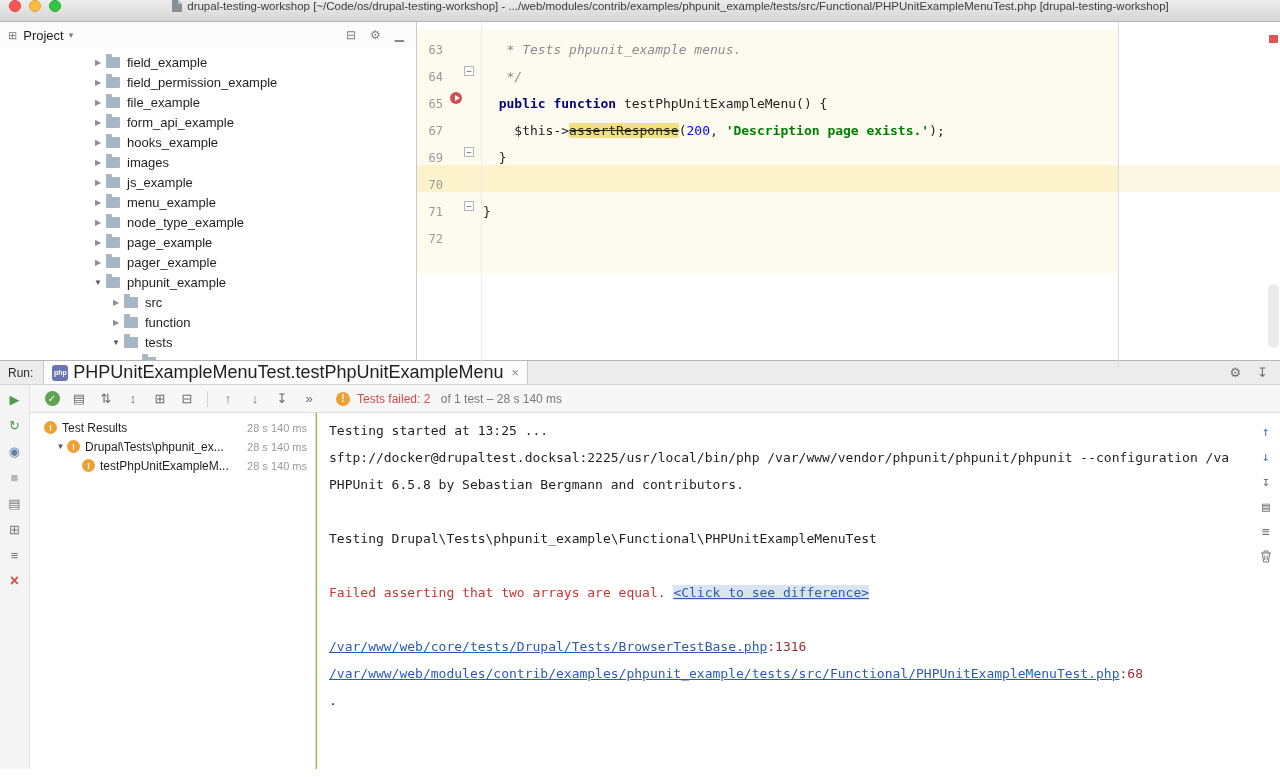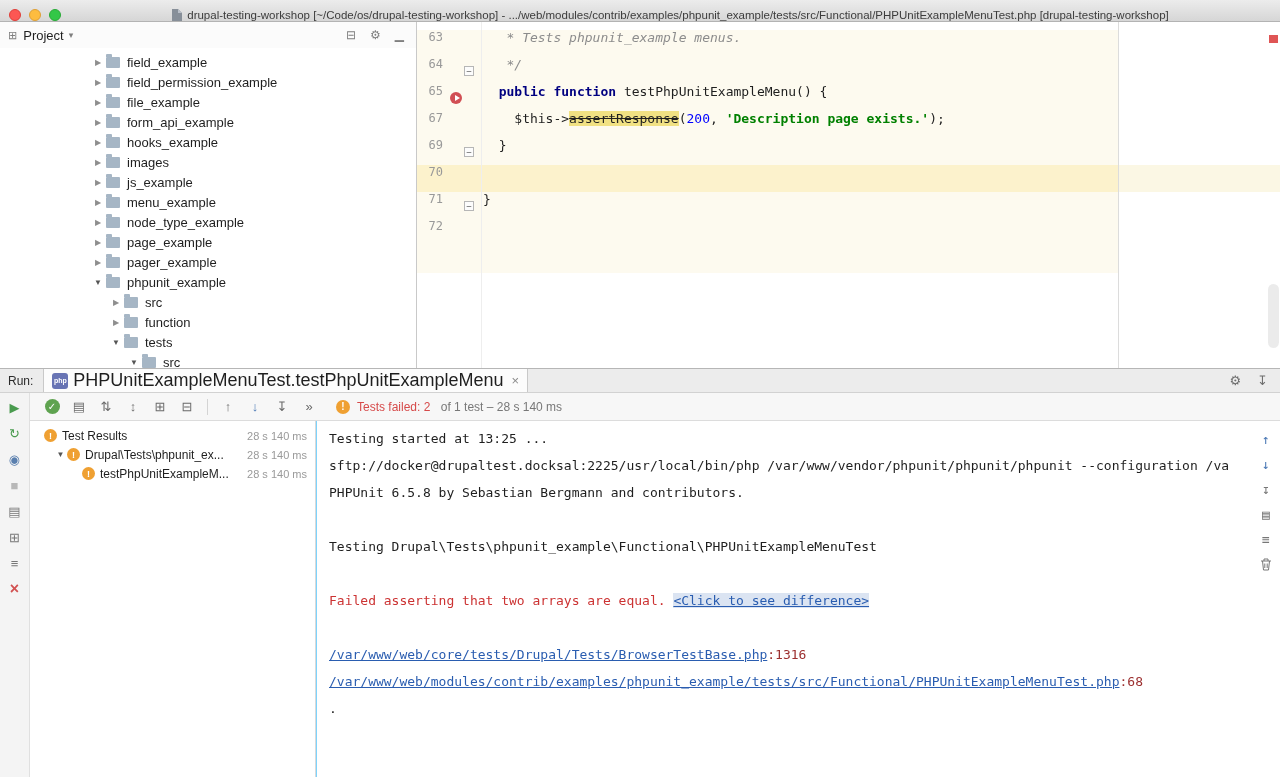--- a/index.html
+++ b/index.html
@@ -2,21 +2,21 @@
 <html><head>
 <meta charset="utf-8">
 <style>
   *{margin:0;padding:0;box-sizing:border-box}
   html,body{width:1280px;height:777px}
   body{position:relative;overflow:hidden;background:#fff;font-family:"Liberation Sans",sans-serif}
 
   
   #titlebar{position:absolute;left:0;top:0;width:1280px;height:22px;
     background:linear-gradient(#ececec,#d6d6d6);border-bottom:1px solid #b3b3b3;
-    display:flex;align-items:flex-end}
+    display:flex;align-items:flex-start}
   .tl-group{display:flex;align-items:center;padding-left:9px;gap:8px}
   .tl{width:12px;height:12px;border-radius:50%;display:inline-block}
   .tl.red{background:#fc5753;border:1px solid #df3e38}
   .tl.yellow{background:#fdbc40;border:1px solid #de9f34}
   .tl.green{background:#33c748;border:1px solid #27aa35}
   .title-center{flex:1;display:flex;justify-content:center;align-items:center;gap:5px;overflow:hidden}
   .title-text{font-size:11.5px;color:#3c3c3c;white-space:nowrap}
   .doc-ico svg{display:block}
 
   
@@ -36,40 +36,40 @@
   .d0{padding-left:90px}.d1{padding-left:108px}.d2{padding-left:126px}
 
   
   #editor-pane{position:absolute;left:417px;top:22px;width:863px;height:346px;background:#fff;overflow:hidden}
   .scope-bg{position:absolute;left:0;top:8px;width:701px;height:243px;background:#fdfaef;z-index:0}
   .cur-line-a{position:absolute;left:0;top:143px;width:701px;height:27px;background:#fcf2cc;z-index:0}
   .cur-line-b{position:absolute;left:701px;top:143px;width:162px;height:27px;background:#fbf7e4;z-index:0}
   .margin-line{position:absolute;left:701px;top:0;height:100%;width:1px;background:#dcdcdc;z-index:1}
   .gutter-sep{position:absolute;left:64px;top:0;height:100%;width:1px;background:#eeeeee;z-index:1}
   .code-lines{position:absolute;left:0;top:8px;width:100%;z-index:2}
-  .crow{display:flex;height:27px;align-items:flex-start;font-family:"DejaVu Sans Mono",monospace;font-size:13px}
+  .crow{display:flex;height:27px;align-items:flex-end;font-family:"DejaVu Sans Mono",monospace;font-size:13px}
   .lnum{flex:0 0 26px;text-align:right;color:#999;font-size:12px}
   .gut{flex:0 0 38px;position:relative;height:100%}
   .fold-box{position:absolute;right:7px;top:9px;width:10px;height:10px;border:1px solid #b6b6b6;background:#fcfcfc;
     color:#666;font-size:9px;line-height:8px;text-align:center;font-family:"DejaVu Sans Mono",monospace}
   .fail-dot{position:absolute;left:7px;top:8px;width:12px;height:12px;border-radius:50%;background:#d14f54}
   .fail-dot::after{content:"";position:absolute;left:4.5px;top:3px;border-left:5px solid #fff;
     border-top:3px solid transparent;border-bottom:3px solid transparent}
   .ctext{white-space:pre;color:#1f1f1f;padding-left:2px}
   .t-pl{color:#1f1f1f}
   .t-com{color:#8c8c8c;font-style:italic}
   .t-kw{color:#000080;font-weight:bold}
   .t-str{color:#008000;font-weight:bold}
   .t-num{color:#0000ff}
   .t-dep{text-decoration:line-through;background:#f1e183}
   .stripe-red{position:absolute;right:2px;top:13px;width:9px;height:8px;background:#df5555;z-index:3}
   .stripe-thumb{position:absolute;right:1px;top:262px;width:11px;height:64px;background:rgba(0,0,0,0.08);border-radius:6px;z-index:3}
 
   
-  #run-panel{position:absolute;left:0;top:368px;width:1280px;height:409px;background:#7dd3fc;border-top:1px solid #b6b6b6}
+  #run-panel{position:absolute;left:0;top:360px;width:1280px;height:409px;background:#84cc16;border-top:1px solid #b6b6b6}
   .run-tabbar{position:absolute;left:0;top:0;width:100%;height:24px;background:#ececec;
     border-bottom:1px solid #d2d2d2;display:flex;align-items:center}
   .run-label{font-size:12px;color:#2b2b2b;padding:0 10px 0 8px}
   .run-tab{height:23px;display:flex;align-items:center;gap:5px;background:#fcfcfc;
     border-left:1px solid #c9c9c9;border-right:1px solid #c9c9c9;padding:0 8px}
   .php-badge{width:16px;height:16px;background:#6874b4;color:#fff;font-size:7px;font-weight:bold;
     display:flex;align-items:center;justify-content:center;border-radius:3px}
   .run-tab-label{font-size:18px;color:#1f1f1f;white-space:nowrap}
   .tab-close{color:#8b8b8b;font-size:13px;margin-left:3px}
   .tab-tools{margin-left:auto;display:flex;gap:16px;padding-right:12px;color:#6e6e6e;font-size:13px}

